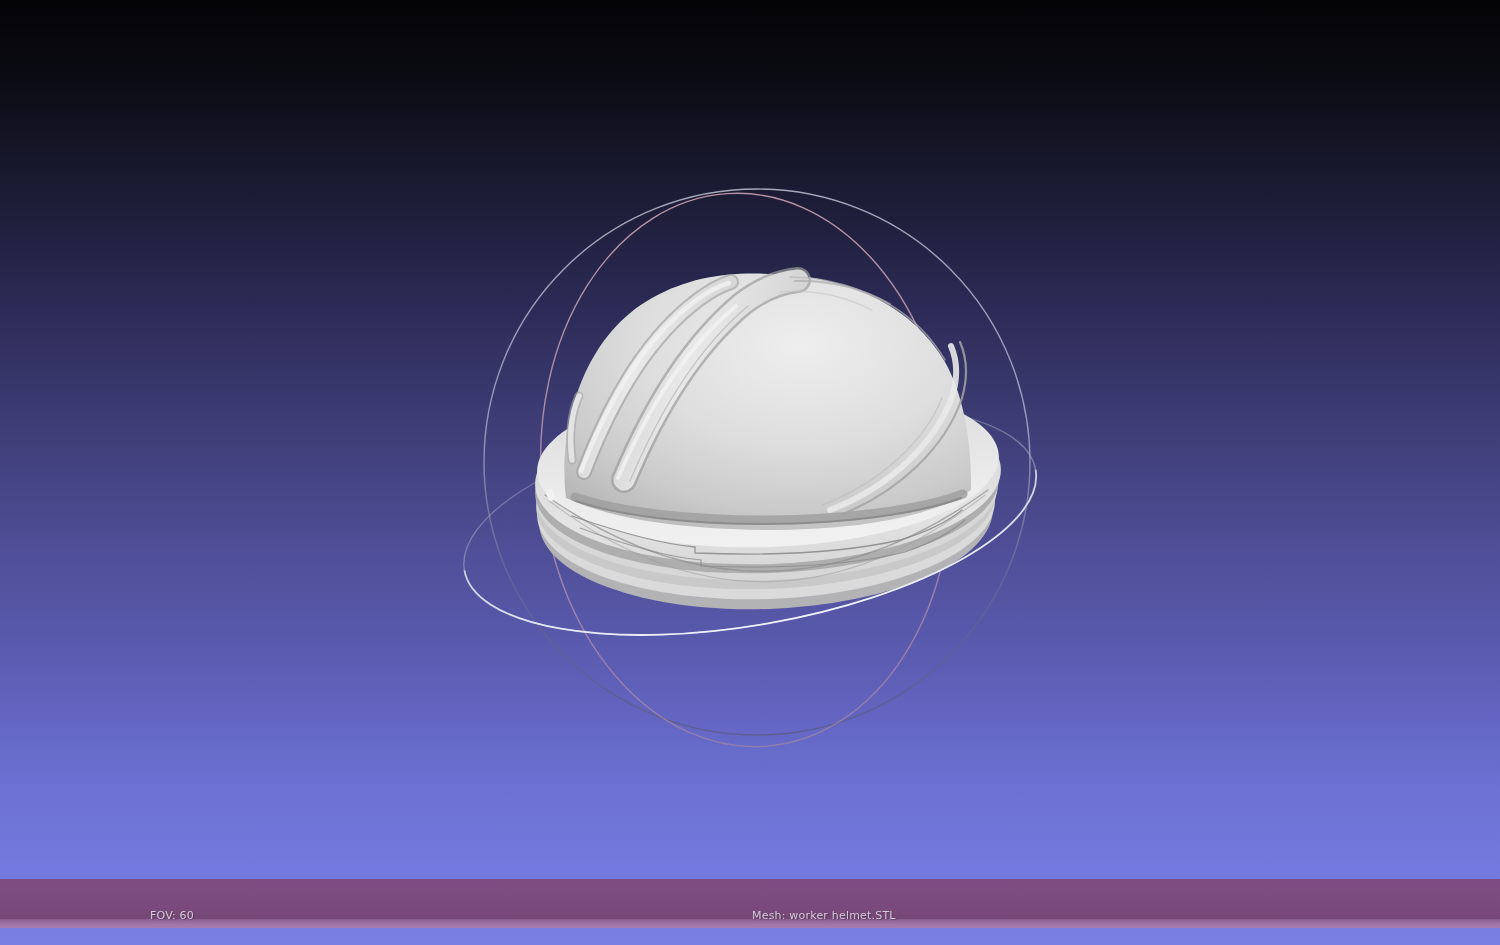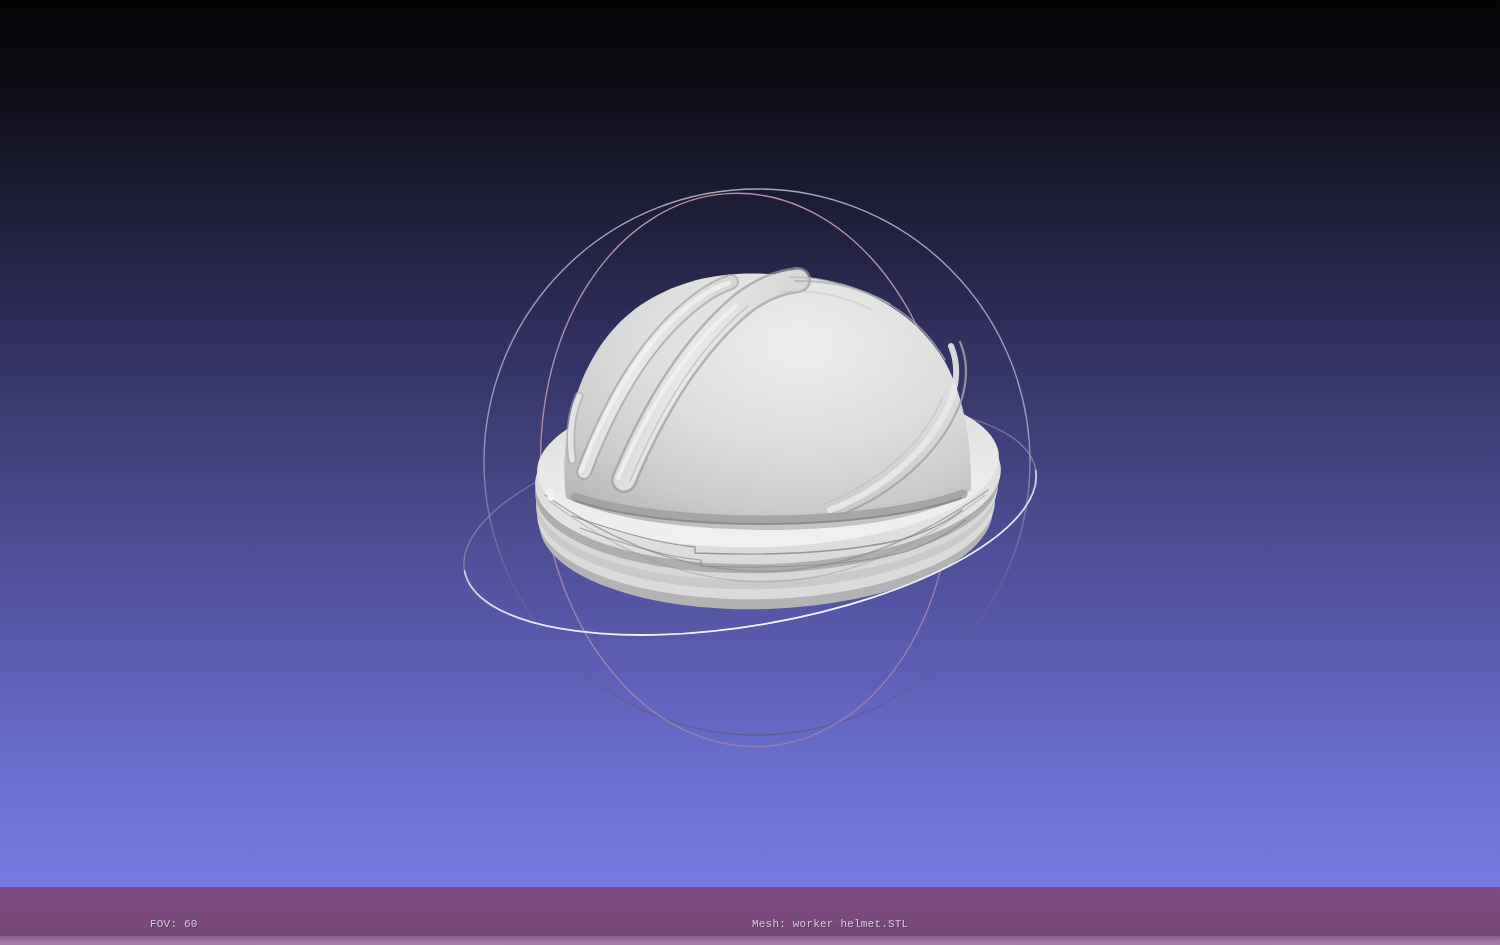--- a/index.html
+++ b/index.html
@@ -17,23 +17,22 @@
       #2b2a55 32%,
       #3e3d76 45%,
       #4f4e97 58%,
       #5c5cb2 70%,
       #6a6fd0 82%,
       #757ae0 92.8%,
       #7a7fe4 100%);
   }
   .scene{position:absolute;inset:0;cursor:crosshair;}
   .statusbar{
-    position:absolute;left:0;right:0;bottom:0;height:58px;
+    position:absolute;left:0;right:0;bottom:17px;height:49px;
     background:linear-gradient(180deg,#7e4c82 0%,#7a4a7c 55%,#714570 100%);
-    font-family:Liberation Mono, monospace;
   }
   .statusbar-edge{
     position:absolute;left:0;right:0;bottom:0;height:9px;
     background:linear-gradient(180deg,#8a5c90 0%,#a076a6 60%,#a87cae 100%);
   }
   .hud{
     position:absolute;top:5px;
     color:#d3cbd8;font-size:11px;line-height:12.9px;
     white-space:pre;letter-spacing:0.2px;
     text-shadow:1px 1px 1px rgba(40,20,40,0.35);

